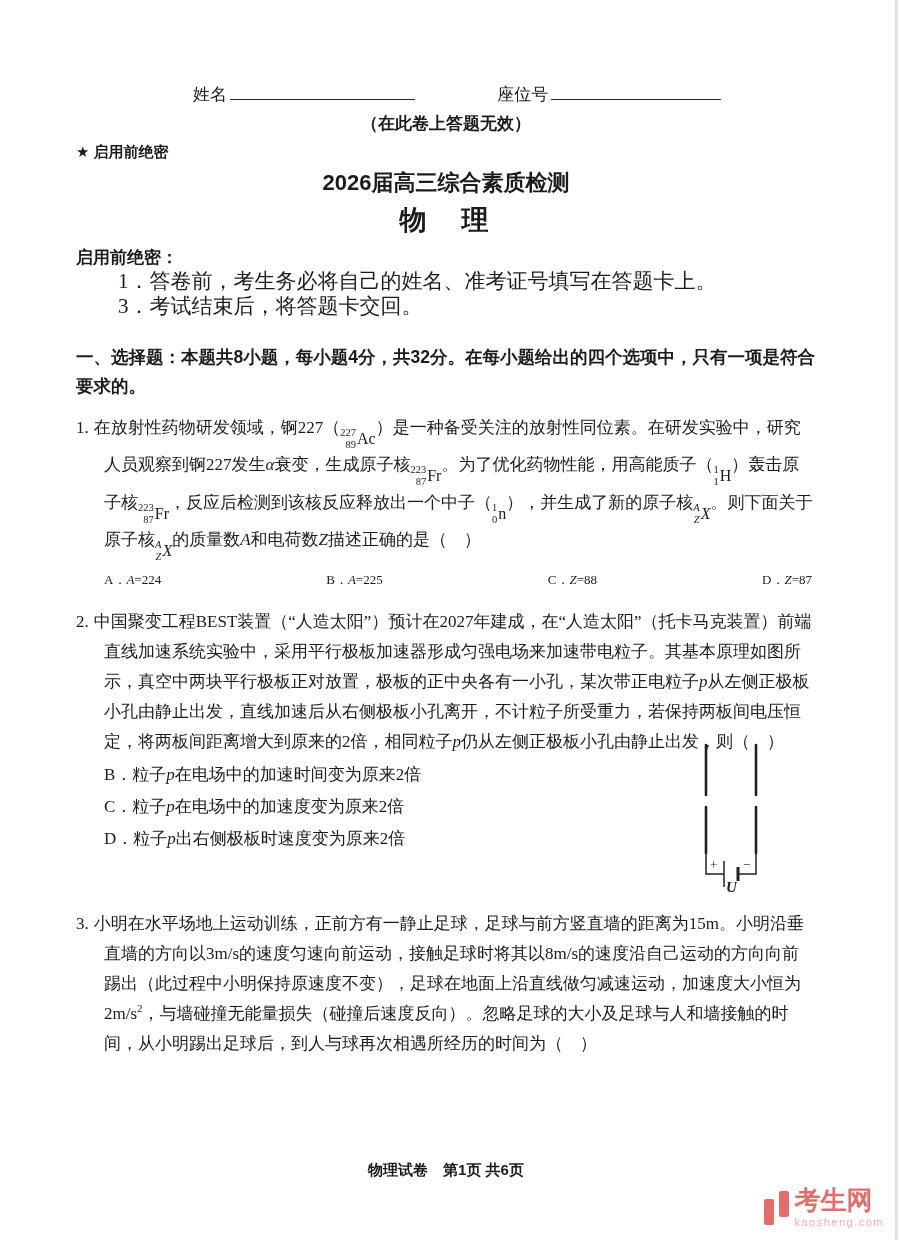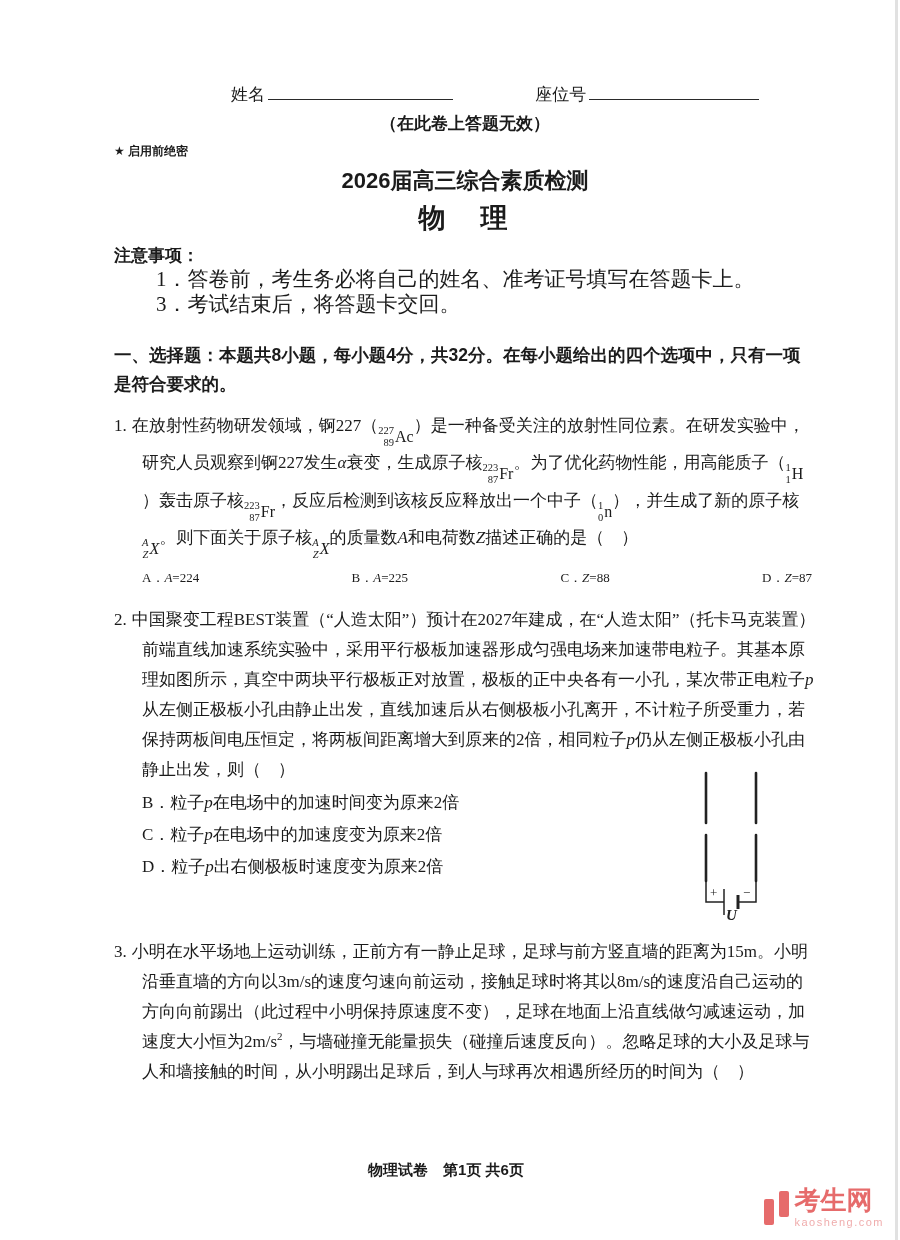--- a/index.html
+++ b/index.html
@@ -4,35 +4,35 @@
 <style>
   * { margin:0; padding:0; box-sizing:border-box; }
   html,body { width:900px; height:1240px; }
   body {
     background:#ffffff;
     color:#1b1b1b;
     font-family:"Liberation Serif","DejaVu Serif",serif;
     position:relative;
     overflow:hidden;
   }
-  .page { position:relative; width:900px; height:1240px; padding:82px 84px 0 114px; }
+  .page { position:relative; width:900px; height:1240px; padding:82px 84px 0 76px; }
   .edge-line { position:absolute; top:0; right:2px; width:3px; height:100%; background:#c8c8c8; opacity:.55; }
 
   .bold-sans { font-family:"Liberation Sans","DejaVu Sans",sans-serif; font-weight:700; }
   .center { text-align:center; }
 
   .fields-row { padding-left:117px; font-size:17px; white-space:nowrap; }
   .field { display:inline-block; }
   .field-seat { margin-left:78px; }
   .underline { display:inline-block; border-bottom:1.5px solid #2a2a2a; height:1.05em; margin-left:3px; vertical-align:baseline; }
   .underline-name { width:185px; }
   .underline-seat { width:170px; }
 
   .invalid-note { font-size:17px; margin-top:6px; }
-  .secret-note  { font-size:12px; margin-top:8px; }
+  .secret-note  { font-size:15px; margin-top:8px; }
   .title   { font-size:22px; margin-top:6px; }
   .subject { font-size:27px; margin-top:4px; letter-spacing:4px; }
 
   .notice { margin-top:8px; }
   .notice-heading { font-size:17px; }
   .notice-item { font-size:21px; line-height:25px; text-indent:2em; }
 
   .section-heading { font-size:17.5px; line-height:29px; margin-top:24px; }
 
   .question { margin-top:12px; }
@@ -71,21 +71,21 @@
     <span class="field"><span>姓名</span><span class="underline underline-name"></span></span>
     <span class="field field-seat"><span>座位号</span><span class="underline underline-seat"></span></span>
   </div>
 
   <div class="invalid-note bold-sans center">（在此卷上答题无效）</div>
   <div class="secret-note bold-sans">★ 启用前绝密</div>
   <div class="title bold-sans center">2026届高三综合素质检测</div>
   <div class="subject bold-sans center">物　理</div>
 
   <div class="notice">
-    <div class="notice-heading bold-sans">注意事项：</div>
+    <div class="notice-heading bold-sans">启用前绝密：</div>
     <p class="notice-item">1．答卷前，考生务必将自己的姓名、准考证号填写在答题卡上。</p>
     <p class="notice-item">3．考试结束后，将答题卡交回。</p>
   </div>
 
   <div class="section-heading bold-sans">一、选择题：本题共8小题，每小题4分，共32分。在每小题给出的四个选项中，只有一项是符合要求的。</div>
 
   <div class="question">
     <p class="q-body"><span class="q-num">1.</span><span>在放射性药物研发领域，锕227（<span class="iso">
             <span class="iso-nums">
               <span>227</span>

